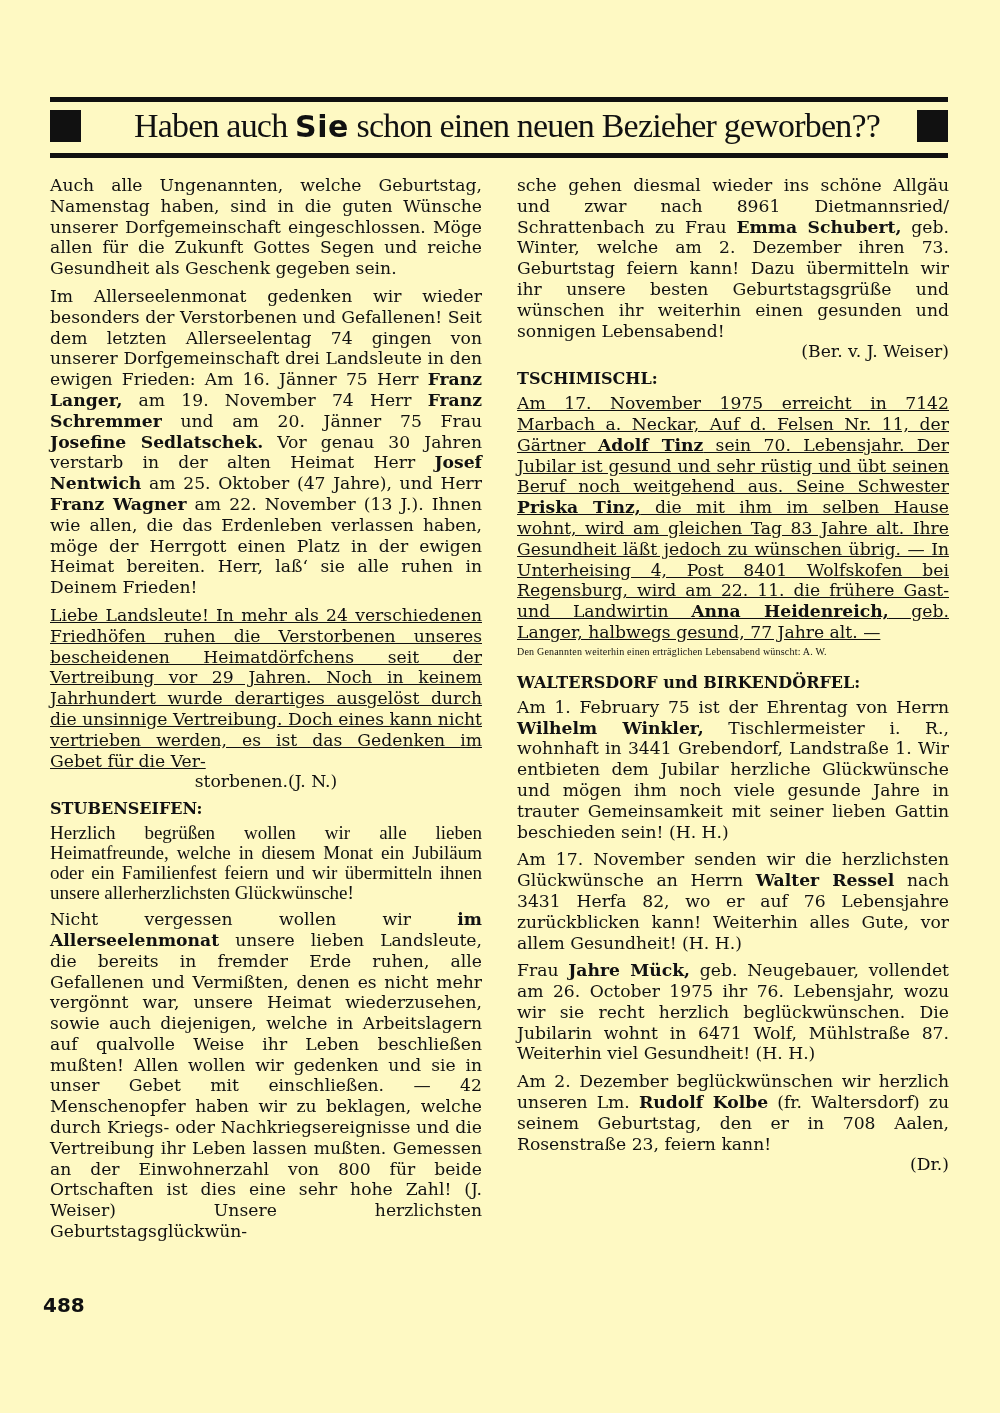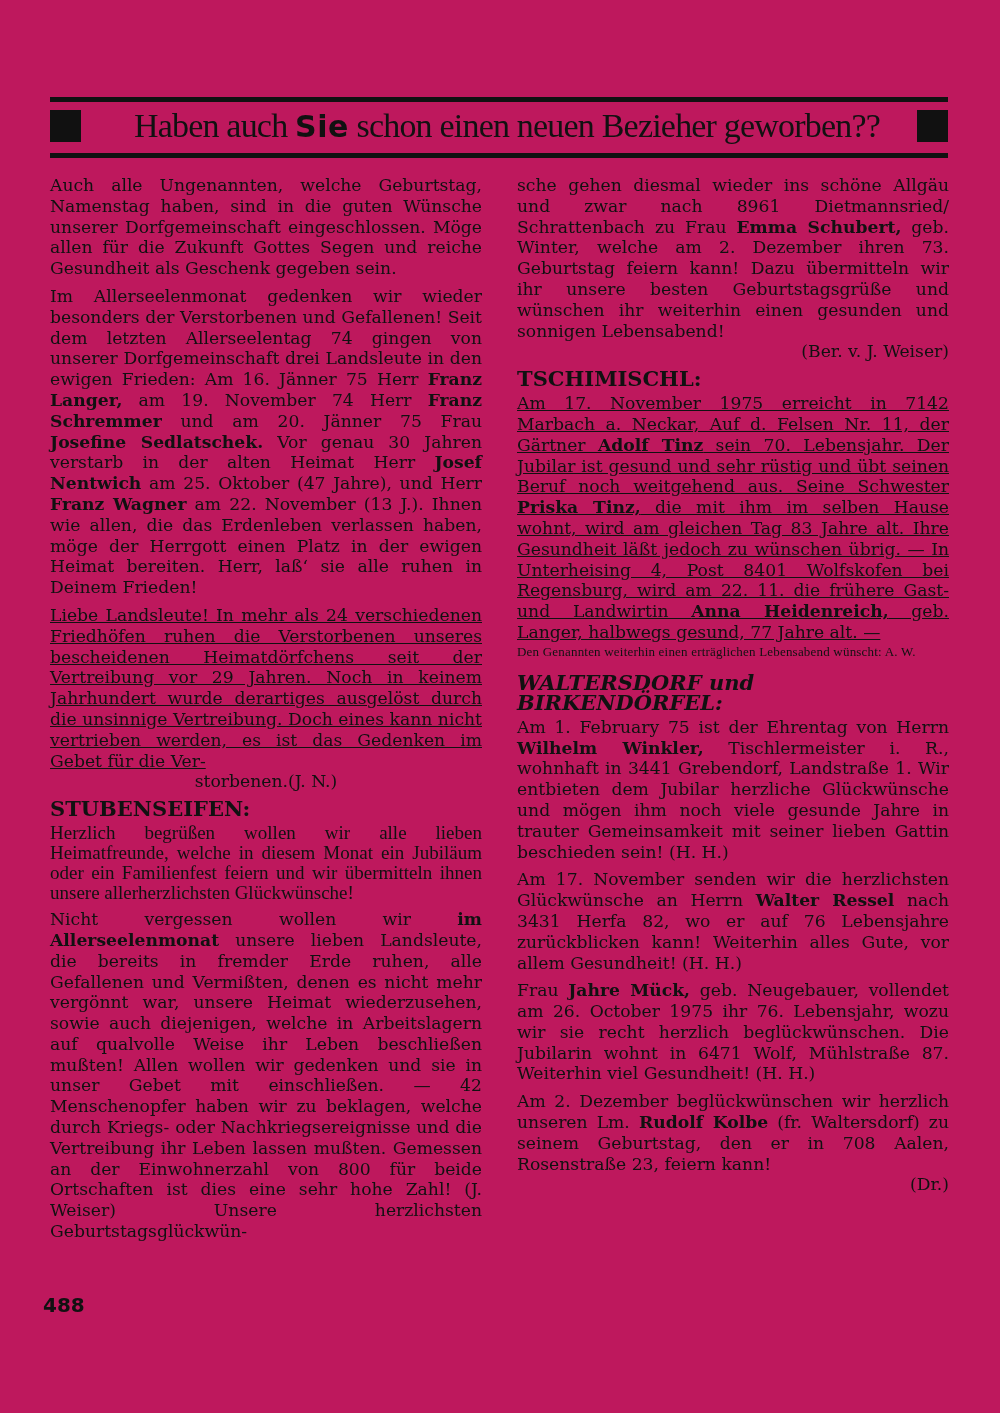--- a/index.html
+++ b/index.html
@@ -1,39 +1,39 @@
 <!DOCTYPE html>
 <html><head>
 <meta charset="utf-8">
 <style>
   html, body { margin:0; padding:0; background:#ffffff; }
   body { width:1000px; height:1413px; position:relative; overflow:hidden; color:#111; }
-  .page { position:absolute; left:0; top:0; width:1000px; height:1413px; background:#be185d; }
+  .page { position:absolute; left:0; top:0; width:1000px; height:1413px; background:#fef9c3; }
 
   .banner { position:absolute; left:50px; top:97px; width:898px; height:61px; }
   .rule { position:absolute; left:0; width:898px; height:5px; background:#111; }
   .rule.top { top:0; }
   .rule.bottom { top:56px; }
   .sq { position:absolute; top:13px; width:31px; height:32px; background:#111; }
   .sq.left { left:0; }
   .sq.right { right:0; }
   .banner-title { position:absolute; left:62px; top:9px; width:790px; text-align:center;
     font-family:"Liberation Serif", serif; font-size:34px; letter-spacing:-0.8px; line-height:40px; white-space:nowrap; }
   .banner-title .sie { font-family:"DejaVu Sans", sans-serif; font-weight:bold; font-size:30px; letter-spacing:0.5px; }
 
   .col { position:absolute; top:175px; width:432px; font-family:"DejaVu Serif", serif; font-size:17.2px; line-height:20.8px; text-align:justify; }
   .col.left { left:50px; }
   .col.right { left:517px; }
   .col p { margin:0 0 7px 0; }
   .col p.tight { margin:0;text-decoration:underline; }
   b { font-weight:bold; }
   .sig { text-align:right; display:block; }
-  .sub { font-family:"DejaVu Serif", serif; font-weight:bold; font-size:21px; margin:6px 0 4px 0; line-height:20px; text-align:left; }
+  .sub { font-family:"DejaVu Serif", serif; font-weight:bold; font-size:16px; margin:6px 0 4px 0; line-height:20px; text-align:left; }
   .small { font-family:"Liberation Serif", serif; font-size:19px; line-height:20px; margin:2px 0 6px 0; text-align:justify; }
-  .small.cond { font-size:13px; line-height:14px; letter-spacing:0.2px; }
+  .small.cond { font-size:10px; line-height:14px; letter-spacing:0.2px; }
   .pagenum { position:absolute; left:43px; top:1293px; font-family:"DejaVu Sans", sans-serif; font-weight:bold; font-size:20px; }
   .row-sig { display:flex; justify-content:center; }
 </style>
 </head>
 <body>
 
 <div class="page">
 
   <div class="banner">
     <div class="rule top"></div>
@@ -54,21 +54,21 @@
     <div class="sub">STUBENSEIFEN:</div>
     <div class="small">Herzlich begrüßen wollen wir alle lieben Heimatfreunde, welche in diesem Monat ein Jubiläum oder ein Familienfest feiern und wir übermitteln ihnen unsere allerherzlichsten Glückwünsche!</div>
     <p><span>Nicht vergessen wollen wir </span><b>im Allerseelenmonat</b><span> unsere lieben Landsleute, die bereits in fremder Erde ruhen, alle Gefallenen und Vermißten, denen es nicht mehr vergönnt war, unsere Heimat wiederzusehen, sowie auch diejenigen, welche in Arbeitslagern auf qualvolle Weise ihr Leben beschließen mußten! Allen wollen wir gedenken und sie in unser Gebet mit einschließen. — 42 Menschenopfer haben wir zu beklagen, welche durch Kriegs- oder Nachkriegsereignisse und die Vertreibung ihr Leben lassen mußten. Gemessen an der Einwohnerzahl von 800 für beide Ortschaften ist dies eine sehr hohe Zahl! (J. Weiser) Unsere herzlichsten Geburtstagsglückwün-</span></p>
   </div>
 
   <div class="col right">
     <p><span>sche gehen diesmal wieder ins schöne Allgäu und zwar nach 8961 Dietmannsried/ Schrattenbach zu Frau </span><b>Emma Schubert,</b><span> geb. Winter, welche am 2. Dezember ihren 73. Geburtstag feiern kann! Dazu übermitteln wir ihr unsere besten Geburtstagsgrüße und wünschen ihr weiterhin einen gesunden und sonnigen Lebensabend!</span><span class="sig">(Ber. v. J. Weiser)</span></p>
     <div class="sub">TSCHIMISCHL:</div>
     <p class="tight"><span>Am 17. November 1975 erreicht in 7142 Marbach a. Neckar, Auf d. Felsen Nr. 11, der Gärtner </span><b>Adolf Tinz</b><span> sein 70. Lebensjahr. Der Jubilar ist gesund und sehr rüstig und übt seinen Beruf noch weitgehend aus. Seine Schwester </span><b>Priska Tinz,</b><span> die mit ihm im selben Hause wohnt, wird am gleichen Tag 83 Jahre alt. Ihre Gesundheit läßt jedoch zu wünschen übrig. — In Unterheising 4, Post 8401 Wolfskofen bei Regensburg, wird am 22. 11. die frühere Gast- und Landwirtin </span><b>Anna Heidenreich,</b><span> geb. Langer, halbwegs gesund, 77 Jahre alt. —</span></p>
     <div class="small cond">Den Genannten weiterhin einen erträglichen Lebensabend wünscht: A. W.</div>
-    <div class="sub" style="margin-top:14px;font-style:italic;">WALTERSDORF und BIRKENDÖRFEL:</div>
+    <div class="sub" style="margin-top:14px;">WALTERSDORF und BIRKENDÖRFEL:</div>
     <p><span>Am 1. February 75 ist der Ehrentag von Herrn </span><b>Wilhelm Winkler,</b><span> Tischlermeister i. R., wohnhaft in 3441 Grebendorf, Landstraße 1. Wir entbieten dem Jubilar herzliche Glückwünsche und mögen ihm noch viele gesunde Jahre in trauter Gemeinsamkeit mit seiner lieben Gattin beschieden sein! (H. H.)</span></p>
     <p><span>Am 17. November senden wir die herzlichsten Glückwünsche an Herrn </span><b>Walter Ressel</b><span> nach 3431 Herfa 82, wo er auf 76 Lebensjahre zurückblicken kann! Weiterhin alles Gute, vor allem Gesundheit! (H. H.)</span></p>
     <p><span>Frau </span><b>Jahre Mück,</b><span> geb. Neugebauer, vollendet am 26. October 1975 ihr 76. Lebensjahr, wozu wir sie recht herzlich beglückwünschen. Die Jubilarin wohnt in 6471 Wolf, Mühlstraße 87. Weiterhin viel Gesundheit! (H. H.)</span></p>
     <p><span>Am 2. Dezember beglückwünschen wir herzlich unseren Lm. </span><b>Rudolf Kolbe</b><span> (fr. Waltersdorf) zu seinem Geburtstag, den er in 708 Aalen, Rosenstraße 23, feiern kann!</span><span class="sig">(Dr.)</span></p>
   </div>
 
   <div class="pagenum">488</div>
 </div>
 
 </body></html>

